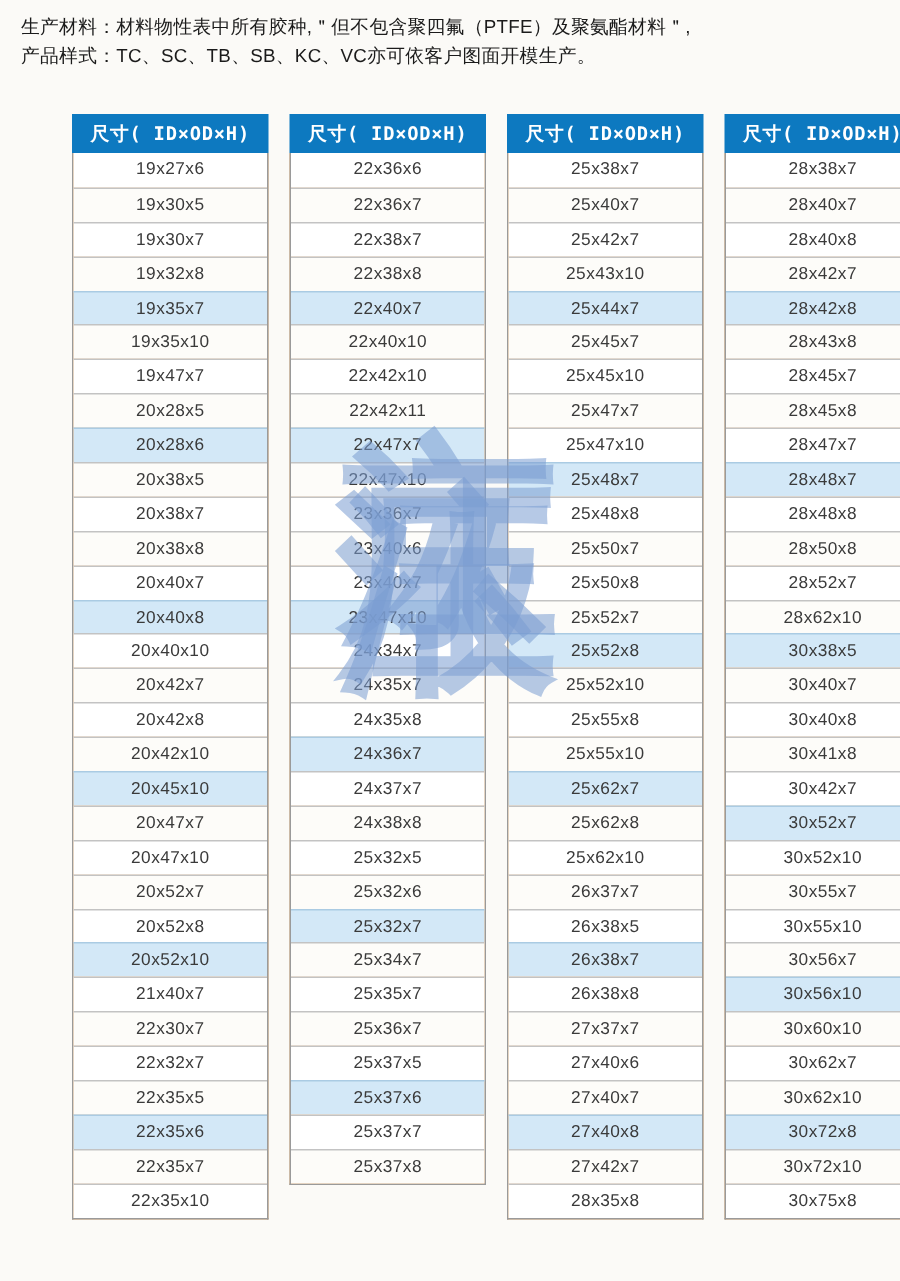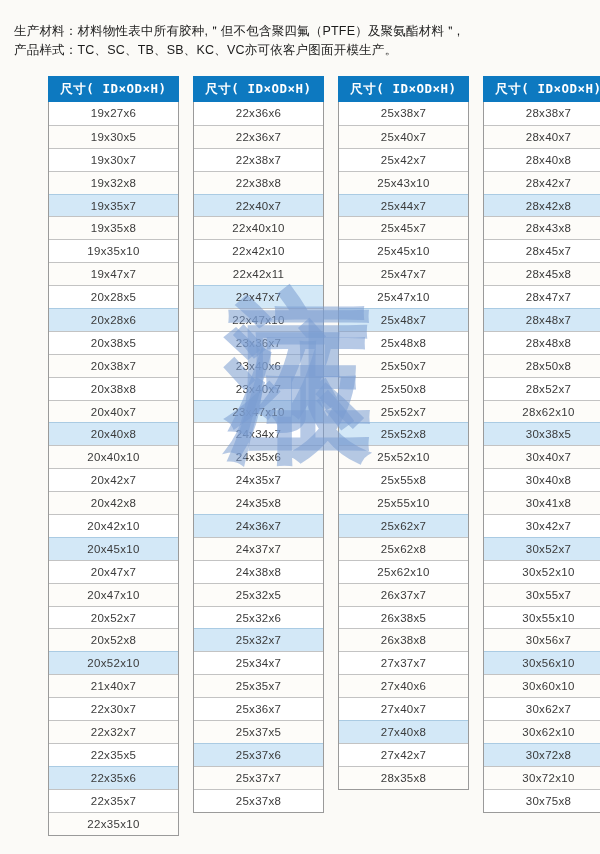--- a/index.html
+++ b/index.html
@@ -4,21 +4,21 @@
 <style>
   html, body { margin:0; padding:0; }
   body {
     width:600px; height:854px;
     background:#fbfaf7;
     font-family:"Liberation Sans", "DejaVu Sans", sans-serif;
     position:relative;
     overflow:hidden;
   }
   .intro {
-    padding:22px 10px 0 14px;
+    padding:9px 10px 0 14px;
     font-size:12.5px;
     line-height:18.5px;
     color:#1b1b1b;
     letter-spacing:0.2px;
   }
   .intro p { margin:0; }
   .table-area {
     position:absolute;
     left:16px; top:76px;
     display:flex;
@@ -86,21 +86,20 @@
 
   <div class="table-area">
     <div class="size-column">
       <div class="col-header">尺寸( ID×OD×H)</div>
       <div class="col-body">
           <div class="cell">19x27x6</div>
           <div class="cell">19x30x5</div>
           <div class="cell">19x30x7</div>
           <div class="cell">19x32x8</div>
           <div class="cell hl">19x35x7</div>
-          <div class="cell">19x35x8</div>
           <div class="cell">19x35x10</div>
           <div class="cell">19x47x7</div>
           <div class="cell">20x28x5</div>
           <div class="cell hl">20x28x6</div>
           <div class="cell">20x38x5</div>
           <div class="cell">20x38x7</div>
           <div class="cell">20x38x8</div>
           <div class="cell">20x40x7</div>
           <div class="cell hl">20x40x8</div>
           <div class="cell">20x40x10</div>
@@ -133,21 +132,20 @@
           <div class="cell">22x40x10</div>
           <div class="cell">22x42x10</div>
           <div class="cell">22x42x11</div>
           <div class="cell hl">22x47x7</div>
           <div class="cell">22x47x10</div>
           <div class="cell">23x36x7</div>
           <div class="cell">23x40x6</div>
           <div class="cell">23x40x7</div>
           <div class="cell hl">23x47x10</div>
           <div class="cell">24x34x7</div>
-          <div class="cell">24x35x6</div>
           <div class="cell">24x35x7</div>
           <div class="cell">24x35x8</div>
           <div class="cell hl">24x36x7</div>
           <div class="cell">24x37x7</div>
           <div class="cell">24x38x8</div>
           <div class="cell">25x32x5</div>
           <div class="cell">25x32x6</div>
           <div class="cell hl">25x32x7</div>
           <div class="cell">25x34x7</div>
           <div class="cell">25x35x7</div>
@@ -177,20 +175,21 @@
           <div class="cell">25x52x7</div>
           <div class="cell hl">25x52x8</div>
           <div class="cell">25x52x10</div>
           <div class="cell">25x55x8</div>
           <div class="cell">25x55x10</div>
           <div class="cell hl">25x62x7</div>
           <div class="cell">25x62x8</div>
           <div class="cell">25x62x10</div>
           <div class="cell">26x37x7</div>
           <div class="cell">26x38x5</div>
+          <div class="cell hl">26x38x7</div>
           <div class="cell">26x38x8</div>
           <div class="cell">27x37x7</div>
           <div class="cell">27x40x6</div>
           <div class="cell">27x40x7</div>
           <div class="cell hl">27x40x8</div>
           <div class="cell">27x42x7</div>
           <div class="cell">28x35x8</div>
         </div>
     </div>
     <div class="size-column">

